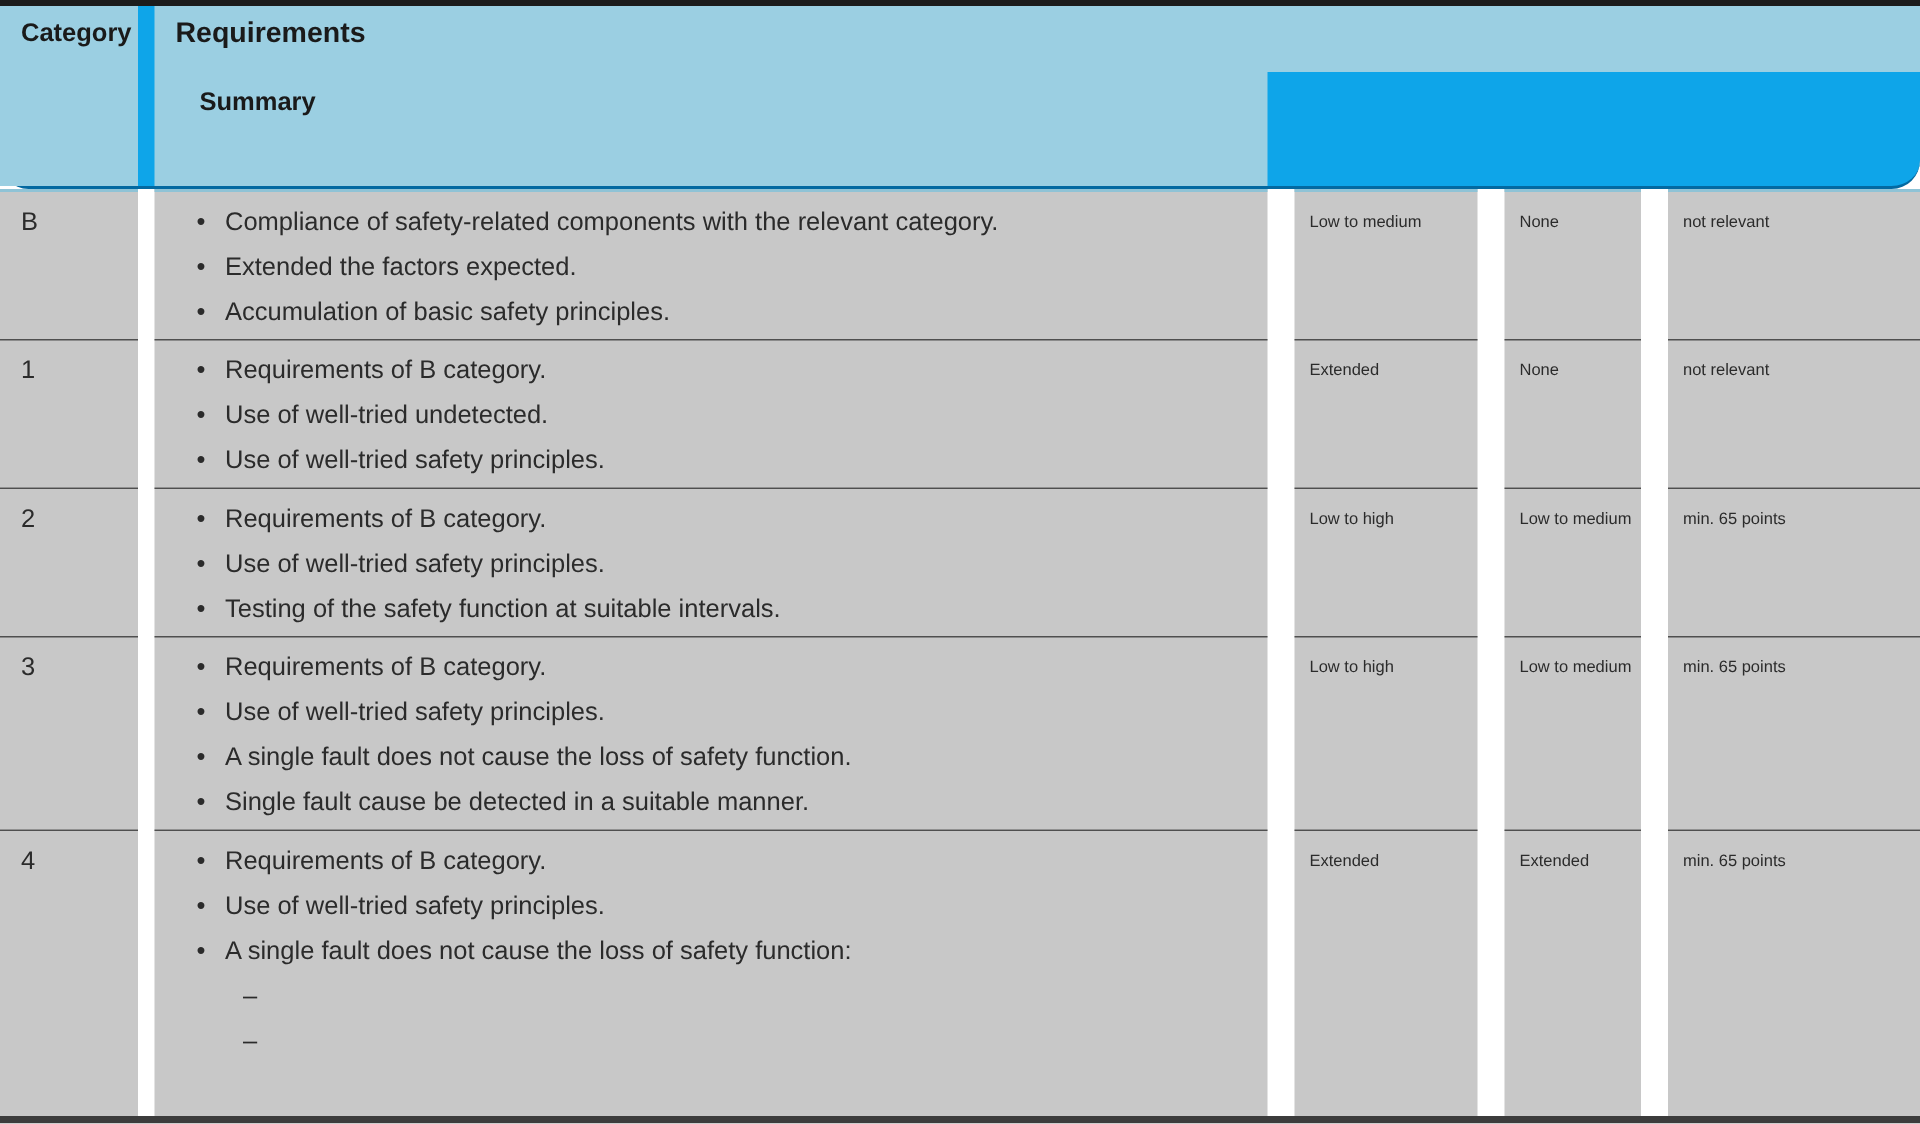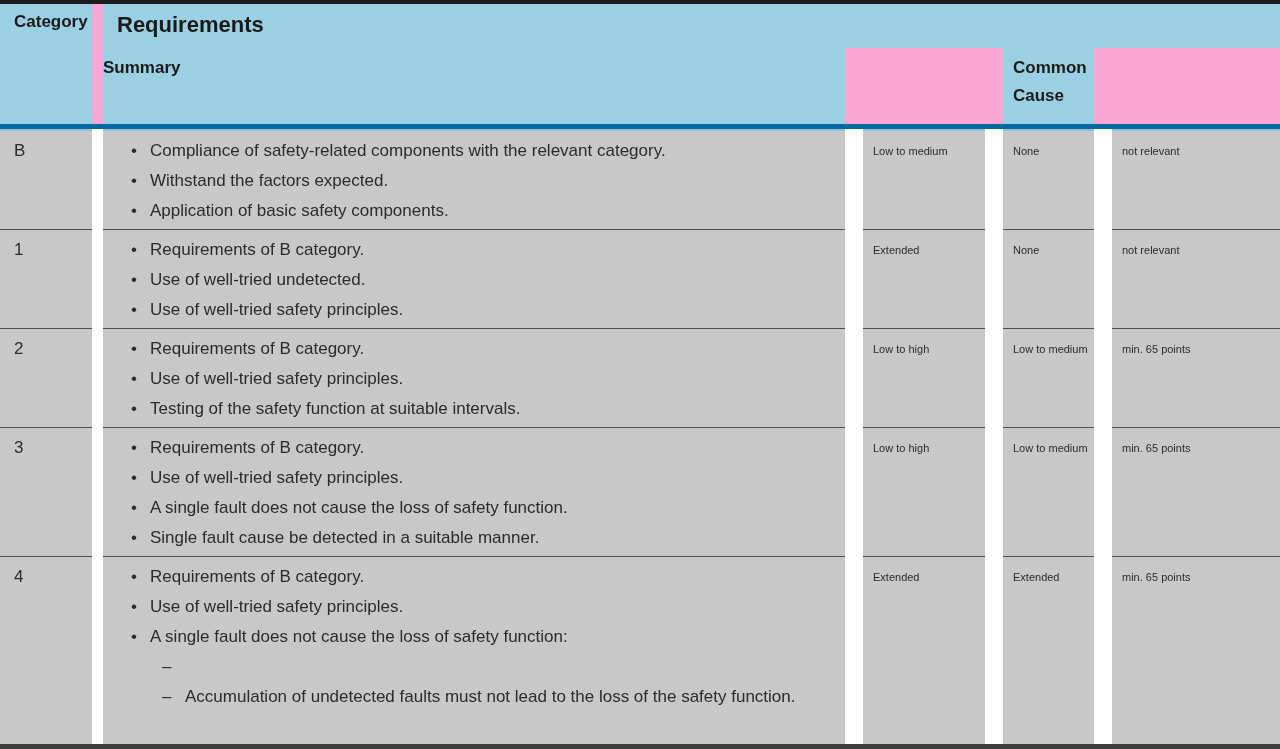--- a/index.html
+++ b/index.html
@@ -10,32 +10,33 @@
     border-bottom:5px solid #3c3c3c;
     display:flex;flex-direction:column;
     background:#ffffff;
     color:#2b2b2b;
   }
   
   .header{
     height:120px;flex:none;
     display:grid;
     grid-template-columns:92px 11px 1fr;
-    border-bottom:5px solid #0369a1;
-    background:#f9a8d4;
+    border-bottom:2px solid #0369a1;
+    background:#0ea5e9;
+    border-radius:19px;
   }
   .blue{background:#9bcfe2;}
   .h-cat{padding:8px 0 0 14px;font-weight:bold;font-size:17px;color:#1a1a1a;}
   .h-right{display:flex;flex-direction:column;}
-  .h-req{height:36px;flex:none;padding:8px 0 0 14px;font-weight:bold;font-size:22px;color:#1a1a1a;}
+  .h-req{height:36px;flex:none;padding:8px 0 0 14px;font-weight:bold;font-size:19px;color:#1a1a1a;}
   .h-sub{
     flex:1;display:grid;
     grid-template-columns:742px 18px 122px 18px 91px 18px 168px;
   }
-  .h-sub .hc{padding:6px 6px 0 0;font-weight:bold;font-size:17px;line-height:28px;color:#1a1a1a;}
+  .h-sub .hc{padding:6px 6px 0 30px;font-weight:bold;font-size:17px;line-height:28px;color:#1a1a1a;}
   .h-sub .hc.tight{padding-left:10px;}
   sub.hsub{font-size:11px;font-weight:bold;position:relative;bottom:-2px;vertical-align:baseline;}
   .gut{background:transparent;}
   
   .rows{flex:1;display:flex;flex-direction:column;background:#ffffff;}
   .row{
     display:grid;flex:none;
     grid-template-columns:92px 11px 742px 18px 122px 18px 91px 18px 168px;
   }
   .row:last-child{flex:1;}
@@ -66,43 +67,40 @@
       <div class="blue h-req">
         <span>Requirements</span>
       </div>
       <div class="h-sub">
         <div class="blue hc">
           <span>Summary</span>
         </div>
         <div class="gut"></div>
         <div class="gut"></div>
         <div class="gut"></div>
-        <div class="blue hc tight">
-          <span>Common Cause</span>
-        </div>
       </div>
     </div>
   </div>
 
   <div class="rows" id="rows">
   <div class="row">
     <div class="cell cat"><span class="cat-label">B</span></div>
     <div class="gut"></div>
     <div class="cell summary">
           <div class="li bullet">
             <span class="marker">•</span>
             <span class="txt">Compliance of safety-related components with the relevant category.</span>
           </div>
           <div class="li bullet">
             <span class="marker">•</span>
-            <span class="txt">Withstand the factors expected.</span>
-          </div>
-          <div class="li bullet">
-            <span class="marker">•</span>
-            <span class="txt">Application of basic safety components.</span>
+            <span class="txt">Extended the factors expected.</span>
+          </div>
+          <div class="li bullet">
+            <span class="marker">•</span>
+            <span class="txt">Accumulation of basic safety principles.</span>
           </div>
         </div>
     <div class="gut"></div>
     <div class="cell val mttf">Low to medium</div>
     <div class="gut"></div>
     <div class="cell val dc">None</div>
     <div class="gut"></div>
     <div class="cell val cc">not relevant</div>
   </div>
 
@@ -199,21 +197,20 @@
           </div>
           <div class="li bullet">
             <span class="marker">•</span>
             <span class="txt">A single fault does not cause the loss of safety function:</span>
           </div>
           <div class="li dash">
             <span class="marker">–</span>
           </div>
           <div class="li dash">
             <span class="marker">–</span>
-            <span class="txt">Accumulation of undetected faults must not lead to the loss of the safety function.</span>
           </div>
         </div>
     <div class="gut"></div>
     <div class="cell val mttf">Extended</div>
     <div class="gut"></div>
     <div class="cell val dc">Extended</div>
     <div class="gut"></div>
     <div class="cell val cc">min. 65 points</div>
   </div>
 </div>

